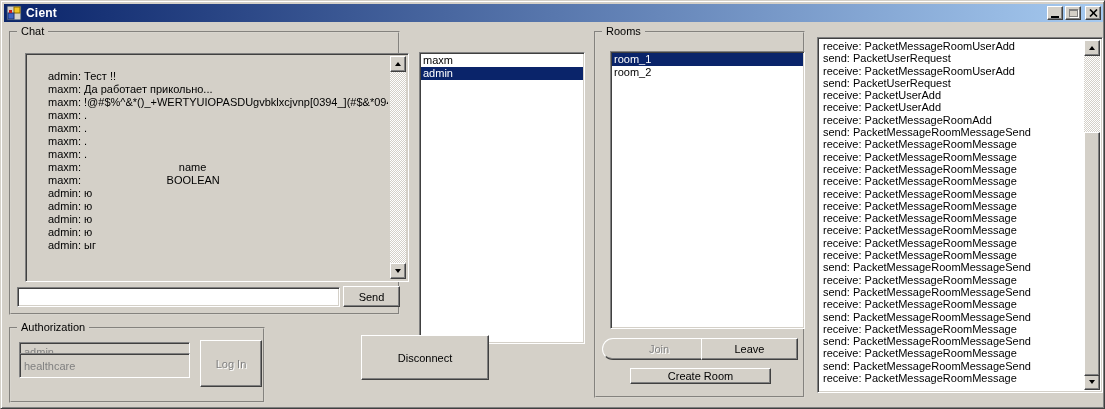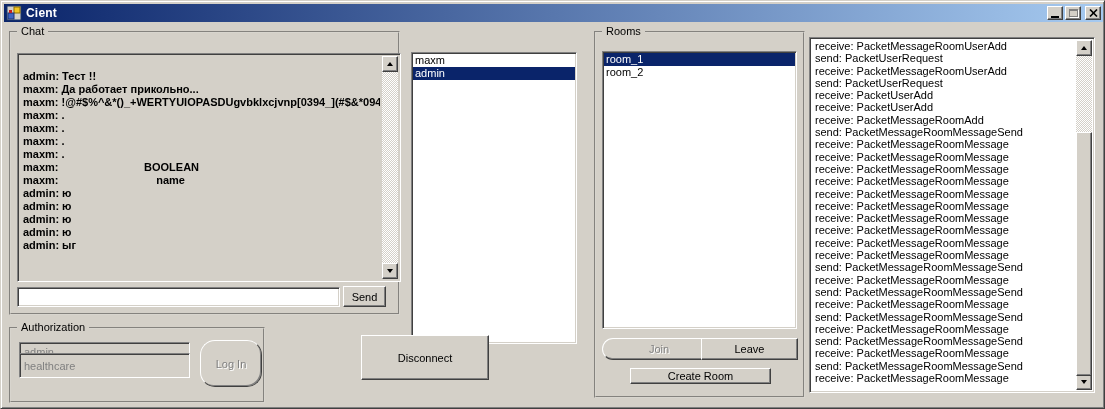--- a/index.html
+++ b/index.html
@@ -28,20 +28,21 @@
     display:flex; align-items:center; justify-content:center; position:relative;
   }
   .caption-btn.close { margin-left:4px; }
   .glyph-min { width:8px; height:2px; background:#000; margin-top:7px; }
   .glyph-max { width:9px; height:8px; border:1px solid #808080; border-top:2px solid #808080; box-shadow:1px 1px 0 #fff; }
 
   
   .sunken {
     border:1px solid; border-color:#808080 #ffffff #ffffff #808080;
     box-shadow: inset 1px 1px 0 #404040, inset -1px -1px 0 #d4d0c8;
+    margin-left: 8px;
   }
   .btn3d {
     position:absolute; background:#d4d0c8;
     border:1px solid; border-color:#ffffff #404040 #404040 #ffffff;
     box-shadow: inset -1px -1px 0 #808080;
     display:flex; align-items:center; justify-content:center;
     font-size:11px; color:#000; cursor:default; user-select:none;
   }
   .btn3d.disabled { color:#808080; text-shadow:1px 1px 0 #ffffff; }
   .groupbox {
@@ -70,28 +71,28 @@
     border:1px solid; border-color:#ffffff #404040 #404040 #ffffff;
     box-shadow: inset -1px -1px 0 #808080;
   }
   .arr-up { width:0; height:0; border-left:3px solid transparent; border-right:3px solid transparent; border-bottom:4px solid #000; }
   .arr-down { width:0; height:0; border-left:3px solid transparent; border-right:3px solid transparent; border-top:4px solid #000; }
 
   
   .chat-group { left:8px; top:30px; width:391px; height:284px; }
   .chat-display { position:absolute; left:16px; top:52px; width:384px; height:229px; background:#d4d0c8; }
   .chat-lines { position:absolute; left:2px; top:3px; right:20px; bottom:2px; overflow:hidden; }
-  .chat-line { height:13px; line-height:13px; white-space:pre; overflow:hidden; padding-left:3px;font-weight:bold; }
+  .chat-line { height:13px; line-height:13px; white-space:pre; overflow:hidden; padding-left:20px; }
   .chat-input {
     position:absolute; left:16px; top:286px; width:323px; height:20px; background:#fff;
     border:1px solid; border-color:#808080 #ffffff #ffffff #808080;
     box-shadow: inset 1px 1px 0 #404040, inset -1px -1px 0 #d4d0c8;
     font-family:"Liberation Sans", sans-serif; font-size:11px; padding:2px 4px; outline:none;
   }
-  .send-btn { left:342px; top:285px; width:43px; height:21px; }
+  .send-btn { left:342px; top:285px; width:57px; height:21px; }
 
   
   .listbox { position:absolute; background:#fff; overflow:hidden; }
   .users-list { left:410px; top:51px; width:166px; height:292px; padding:1px; }
   .rooms-list { left:601px; top:50px; width:195px; height:278px; padding:1px; }
   .list-item { height:13px; line-height:13px; padding-left:2px; white-space:pre; }
   .list-item.selected { background:#0a246a; color:#fff; }
 
   
   .rooms-group { left:593px; top:30px; width:211px; height:367px; }
@@ -102,21 +103,21 @@
   
   .auth-group { left:8px; top:326px; width:256px; height:76px; }
   .tb {
     position:absolute; font-family:"Liberation Sans", sans-serif; font-size:11px; padding:2px 4px; outline:none;
     border:1px solid; border-color:#808080 #ffffff #ffffff #808080;
     box-shadow: inset 1px 1px 0 #404040, inset -1px -1px 0 #d4d0c8;
   }
   .tb.disabled { background:#d4d0c8; color:#808080; }
   .login-field { left:18px; top:341px; width:171px; height:19px; }
   .password-field { left:18px; top:352px; width:171px; height:25px; }
-  .login-btn { left:199px; top:339px; width:62px; height:47px;border-radius:15px; }
+  .login-btn { left:199px; top:339px; width:62px; height:47px; }
 
   .disconnect-btn { left:360px; top:334px; width:128px; height:45px; }
 
   
   .log-box { position:absolute; left:808px; top:36px; width:286px; height:356px; background:#fff; }
   .log-lines { position:absolute; left:2px; top:2px; right:20px; bottom:2px; overflow:hidden; }
   .log-line { line-height:12.3px; white-space:pre; padding-left:3px; }
 </style>
 </head>
 <body>
@@ -153,22 +154,22 @@
     <div class="chat-lines">
 
     <div class="chat-line"></div>
         <div class="chat-line">admin: Тест !!</div>
         <div class="chat-line">maxm: Да работает прикольно...</div>
         <div class="chat-line">maxm: !@#$%^&amp;*()_+WERTYUIOPASDUgvbklxcjvnp[0394_](#$&amp;*094723=</div>
         <div class="chat-line">maxm: .</div>
         <div class="chat-line">maxm: .</div>
         <div class="chat-line">maxm: .</div>
         <div class="chat-line">maxm: .</div>
+        <div class="chat-line">maxm:                                name</div>
         <div class="chat-line">maxm:                            BOOLEAN</div>
-        <div class="chat-line">maxm:                                name</div>
         <div class="chat-line">admin: ю</div>
         <div class="chat-line">admin: ю</div>
         <div class="chat-line">admin: ю</div>
         <div class="chat-line">admin: ю</div>
         <div class="chat-line">admin: ыг</div>
       </div>
     <div class="vscroll">
       <div class="sb-btn">
           <div class="arr-up"></div>
         </div>

